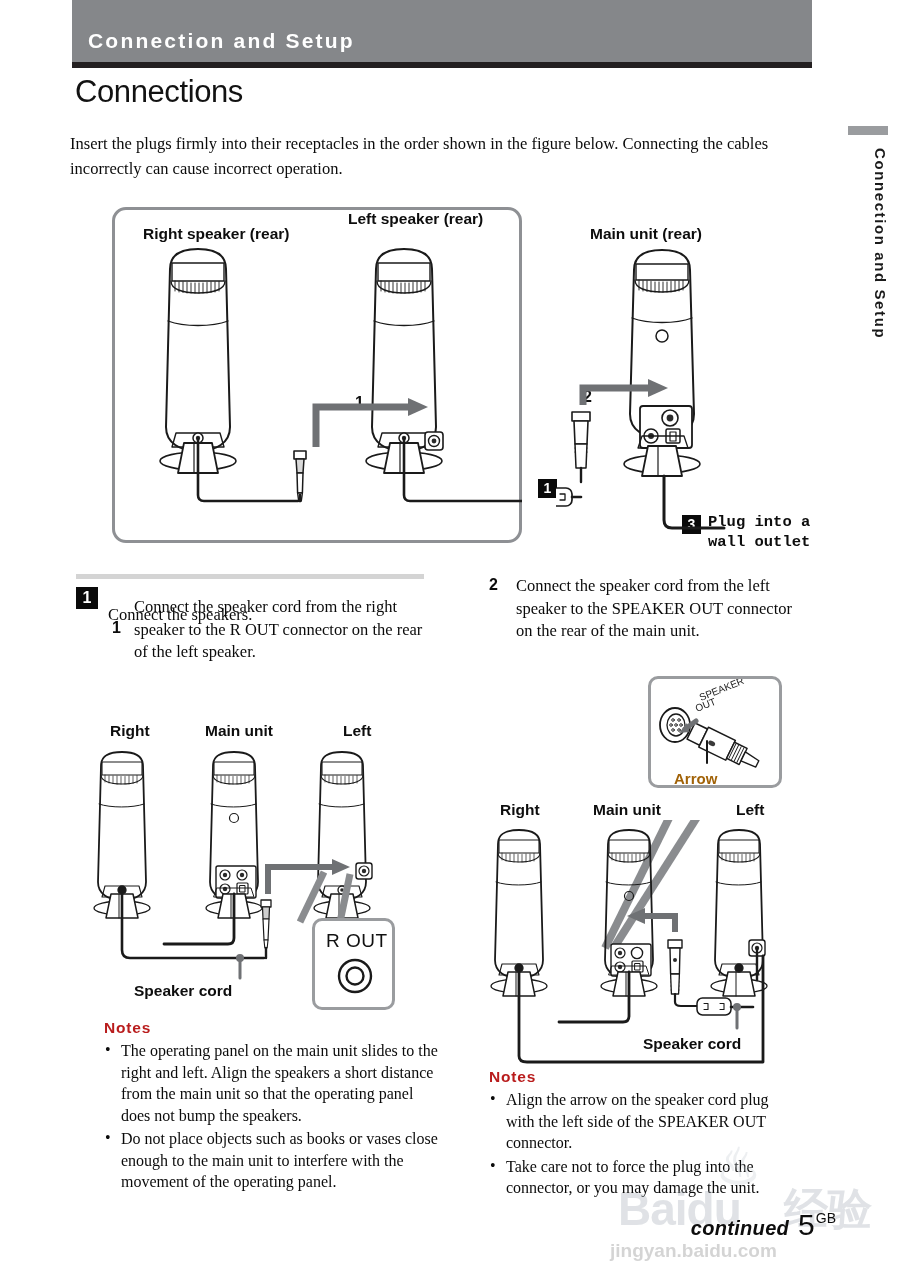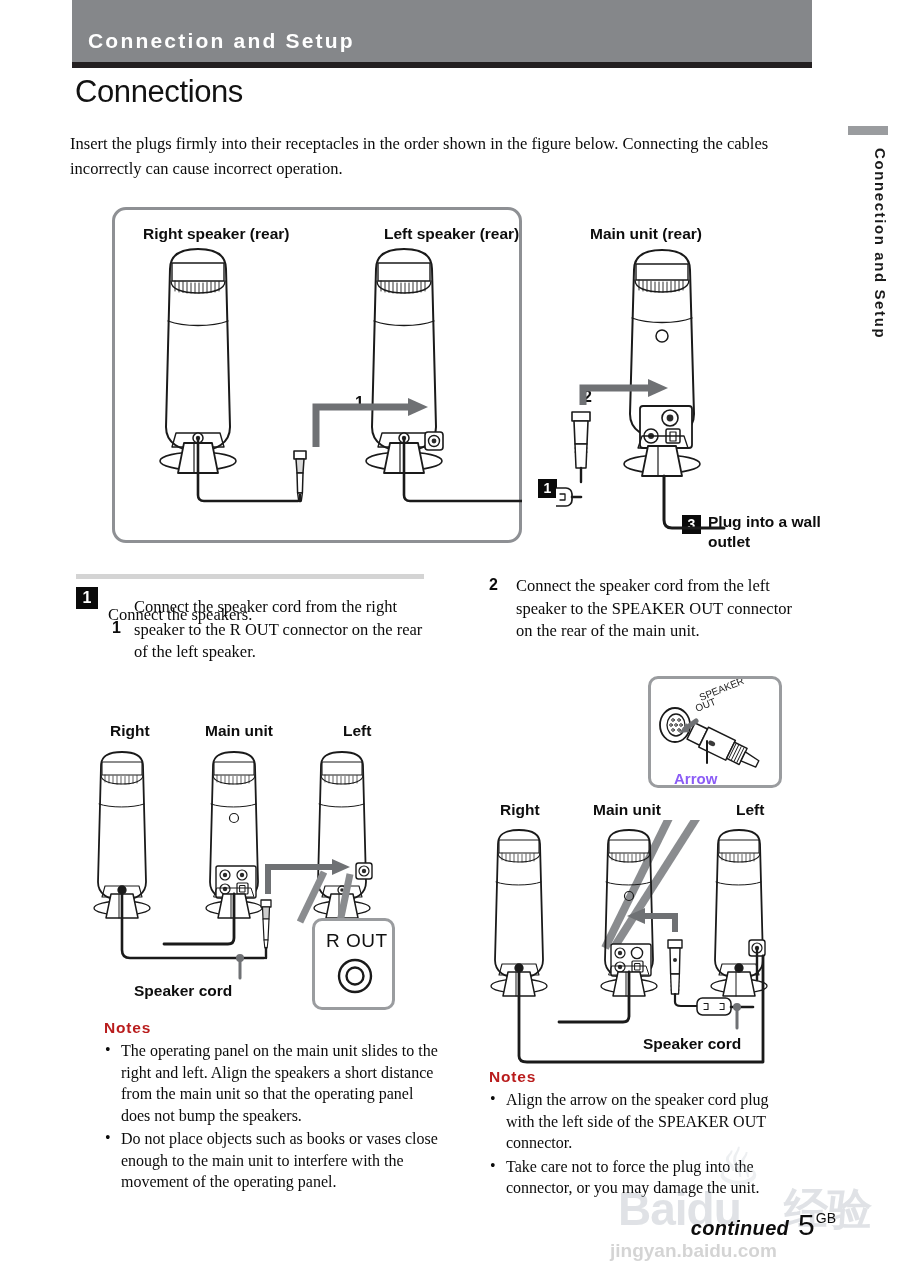--- a/index.html
+++ b/index.html
@@ -102,21 +102,21 @@
   }
   .fig-label {
     position: absolute;
     font-family: "Liberation Sans", sans-serif;
     font-weight: bold;
     font-size: 15.5px;
     color: #0d0d0d;
     white-space: nowrap;
   }
   .lbl-right-spk  { left: 143px; top: 225px; }
-  .lbl-left-spk   { left: 348px; top: 225px; margin-left: 36px; }
+  .lbl-left-spk   { left: 348px; top: 210px; }
   .lbl-main-unit  { left: 590px; top: 225px; }
 
   
   .digit {
     position: absolute;
     font-family: "Liberation Sans", sans-serif;
     font-weight: bold;
     font-size: 16px;
     color: #111;
   }
@@ -137,21 +137,21 @@
     text-align: center;
   }
   .sq-fig-1 { left: 538px; top: 479px; }
   .sq-fig-3 { left: 682px; top: 515px; }
 
   .wall-outlet-label {
     position: absolute;
     left: 708px;
     top: 512px;
     width: 120px;
-    font-family: Liberation Sans, sans-serif;
+    font-family: Liberation Mono, monospace;
     font-weight: bold;
     font-size: 15.5px;
     line-height: 20px;
     color: #0d0d0d;
   }
 
   
   .thin-rule {
     position: absolute;
     left: 76px;
@@ -651,21 +651,21 @@
     </g>
 
     <path d="M56,62 L56,84" stroke="#1a1a1a" stroke-width="2"></path>
 
     <path d="M45,42 L34,50" stroke="#6f7174" stroke-width="5"></path>
     <path d="M36,44 L28,54 L38,53 Z" fill="#6f7174" stroke="none"></path>
   </g>
   <text x="50" y="22" font-family="'Liberation Sans', sans-serif" font-size="10" fill="#1a1a1a" transform="rotate(-22 50 22)">SPEAKER</text>
   <text x="46" y="33" font-family="'Liberation Sans', sans-serif" font-size="10" fill="#1a1a1a" transform="rotate(-22 46 33)">OUT</text>
 </svg>
-<div style="position:absolute; left:674px; top:770px; font-family:'Liberation Sans', sans-serif; font-weight:bold; font-size:15px; color:#8b5cf6;">Arrow</div>
+<div style="position:absolute; left:674px; top:770px; font-family:'Liberation Sans', sans-serif; font-weight:bold; font-size:15px; color:#a16207;">Arrow</div>
 
 <svg class="figsvg" style="left:485px; top:820px;" width="330" height="250" viewBox="0 0 330 250">
 
   <path d="M186,-6 L120,128" stroke="#8a8c8f" stroke-width="8" fill="none"></path>
   <path d="M214,-6 L130,126" stroke="#8a8c8f" stroke-width="8" fill="none"></path>
 
   <g fill="none" stroke="#1a1a1a" stroke-width="1.8" stroke-linejoin="round" stroke-linecap="round">
 
     <g transform="translate(8,8)">
       <path d="M5,16 C5,7 11,2 26,2 C41,2 47,7 47,16 L50,132 C50,144 40,150 26,150 C12,150 2,144 2,132 Z"></path>

